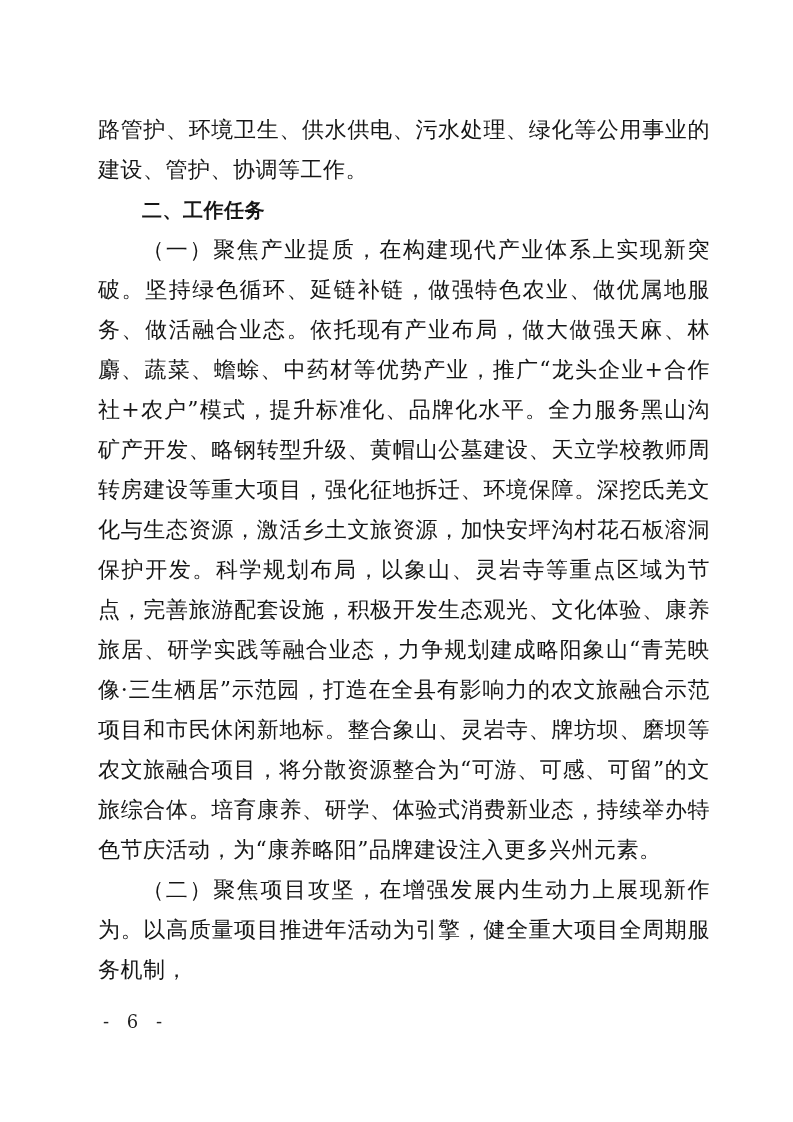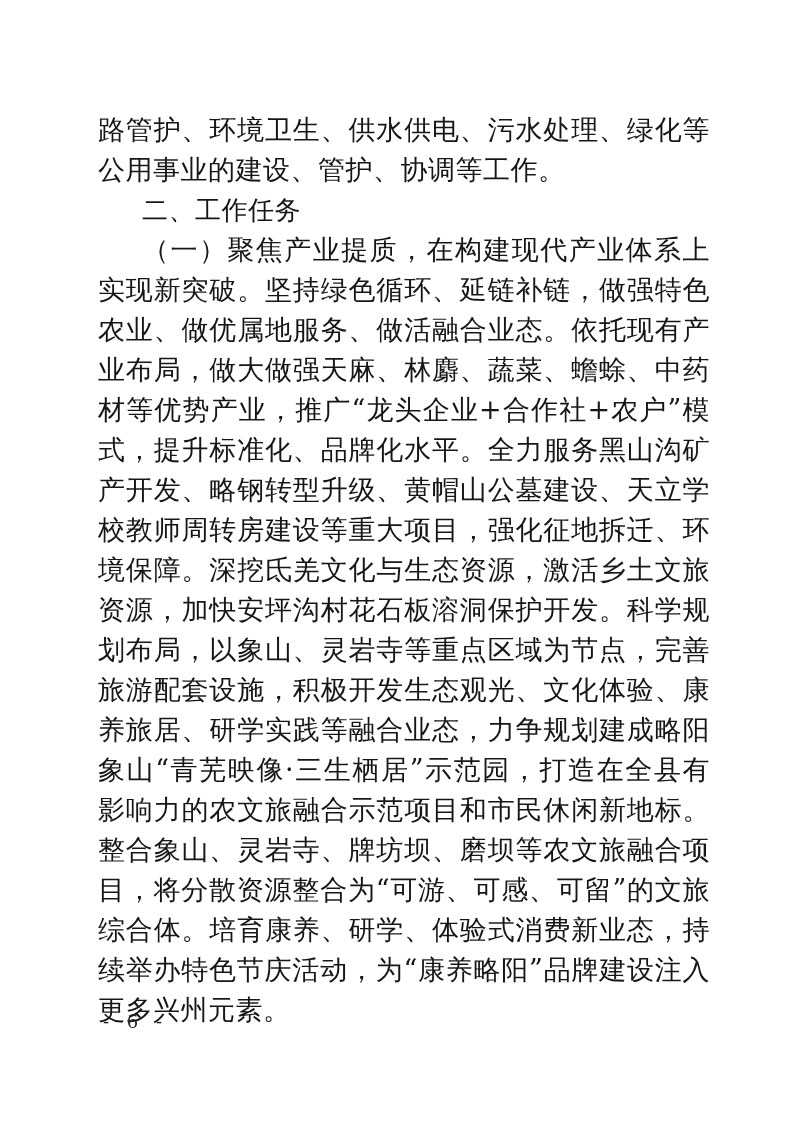--- a/index.html
+++ b/index.html
@@ -19,37 +19,37 @@
     background: #ffffff;
   }
   .content {
     position: absolute;
     left: 98px;
     top: 110px;
     width: 612px;
   }
   .para {
     margin: 0;
-    font-size: 27px;
+    font-size: 22px;
     line-height: 40px;
     text-align: justify;
     text-justify: inter-character;
     letter-spacing: 0.5px;
     line-break: loose;
     overflow-wrap: break-word;
   }
   .indent { text-indent: 44px; }
   .label-bold {
     font-weight: bold;
     font-family: "DejaVu Sans", "Liberation Sans", sans-serif;
   }
   .heading {
-    font-weight: normal;
+    font-weight: bold;
     font-family: "DejaVu Sans", "Liberation Sans", sans-serif;
-    font-size: 26px;
+    font-size: 20px;
   }
   .page-number {
     position: absolute;
     left: 103px;
     top: 1010px;
     font-size: 18px;
     line-height: 24px;
     letter-spacing: 6px;
     color: #222222;
     font-family: "DejaVu Serif", "Liberation Serif", serif;
@@ -67,17 +67,20 @@
 
 
     <p class="para indent heading">
       <span>二、工作任务</span>
     </p>
 
     <p class="para indent">
       <span>（一）聚焦产业提质，在构建现代产业体系上实现新突破。</span><span>坚持绿色循环、延链补链，做强特色农业、做优属地服务、做活融合业态。依托现有产业布局，做大做强天麻、林麝、蔬菜、蟾蜍、中药材等优势产业，推广“龙头企业+合作社+农户”模式，提升标准化、品牌化水平。全力服务黑山沟矿产开发、略钢转型升级、黄帽山公墓建设、天立学校教师周转房建设等重大项目，强化征地拆迁、环境保障。深挖氐羌文化与生态资源，激活乡土文旅资源，加快安坪沟村花石板溶洞保护开发。科学规划布局，以象山、灵岩寺等重点区域为节点，完善旅游配套设施，积极开发生态观光、文化体验、康养旅居、研学实践等融合业态，力争规划建成略阳象山“青芜映像·三生栖居”示范园，打造在全县有影响力的农文旅融合示范项目和市民休闲新地标。整合象山、灵岩寺、牌坊坝、磨坝等农文旅融合项目，将分散资源整合为“可游、可感、可留”的文旅综合体。培育康养、研学、体验式消费新业态，持续举办特色节庆活动，为“康养略阳”品牌建设注入更多兴州元素。</span>
     </p>
 
+    <p class="para indent">
+      <span>（二）聚焦项目攻坚，在增强发展内生动力上展现新作为。</span><span>以高质量项目推进年活动为引擎，健全重大项目全周期服务机制，</span>
+    </p>
 
   </div>
 
   <div class="page-number">- 6 -</div>
 </div>
 
 </body></html>

